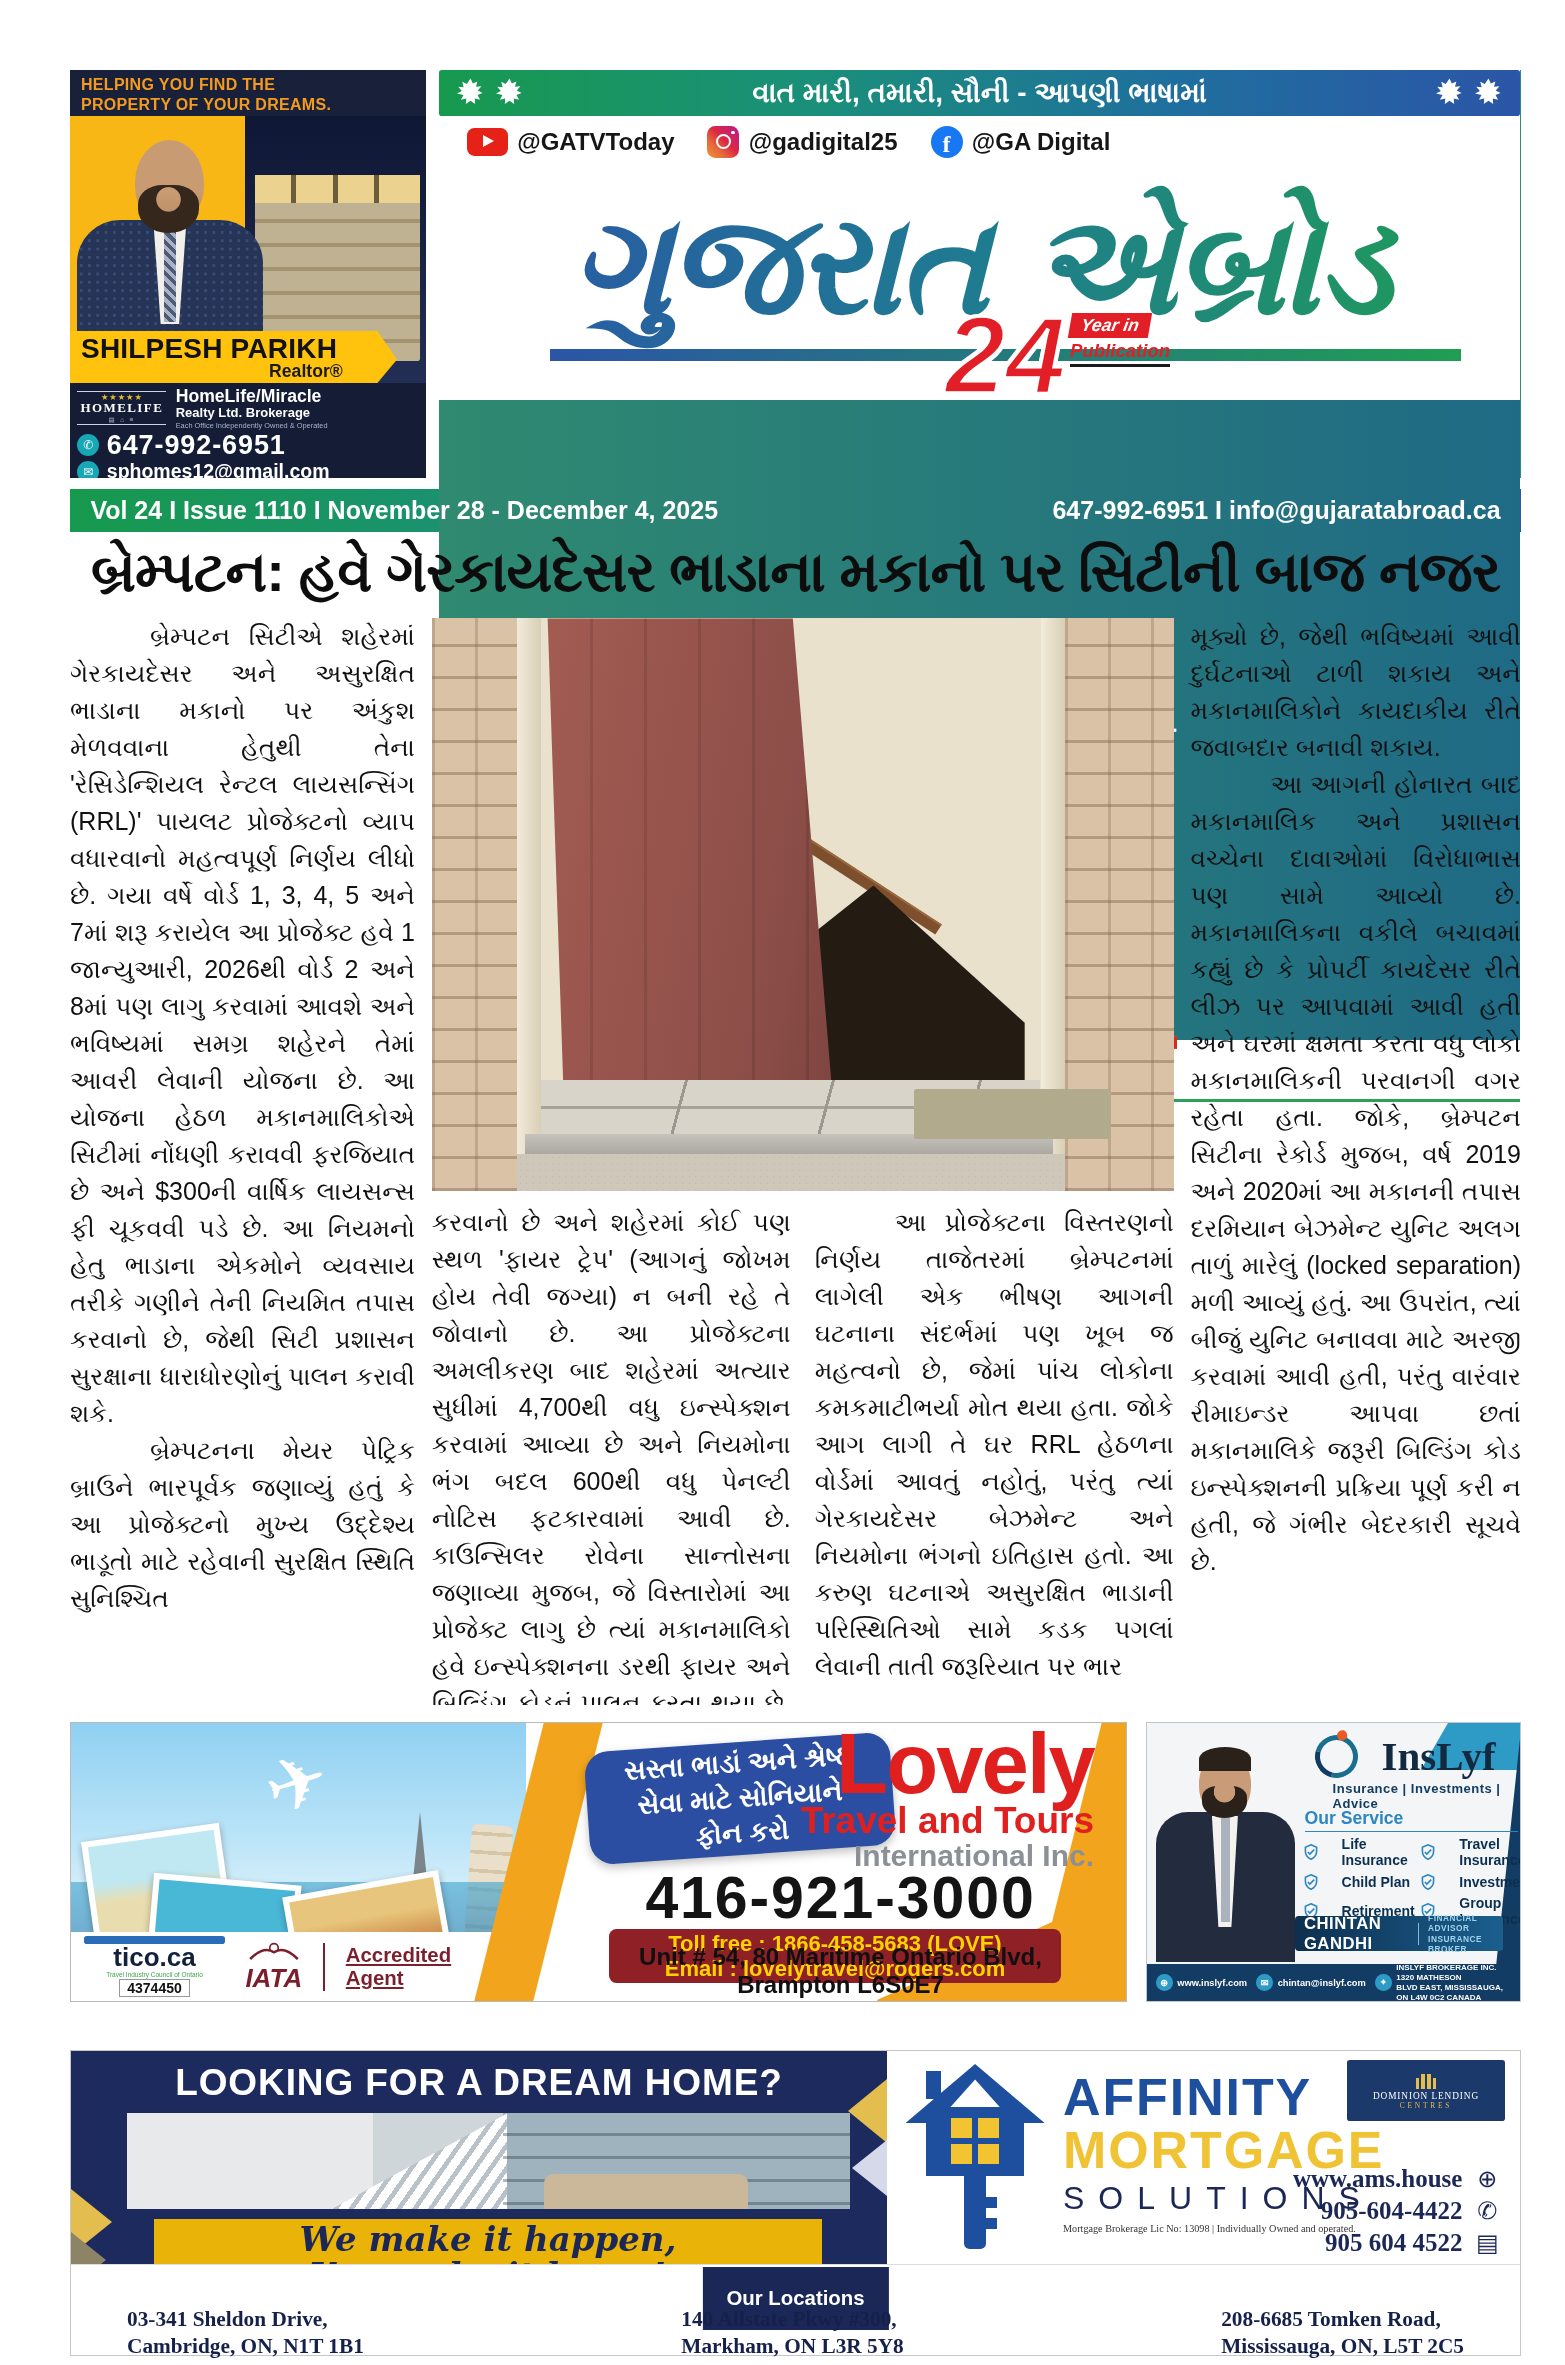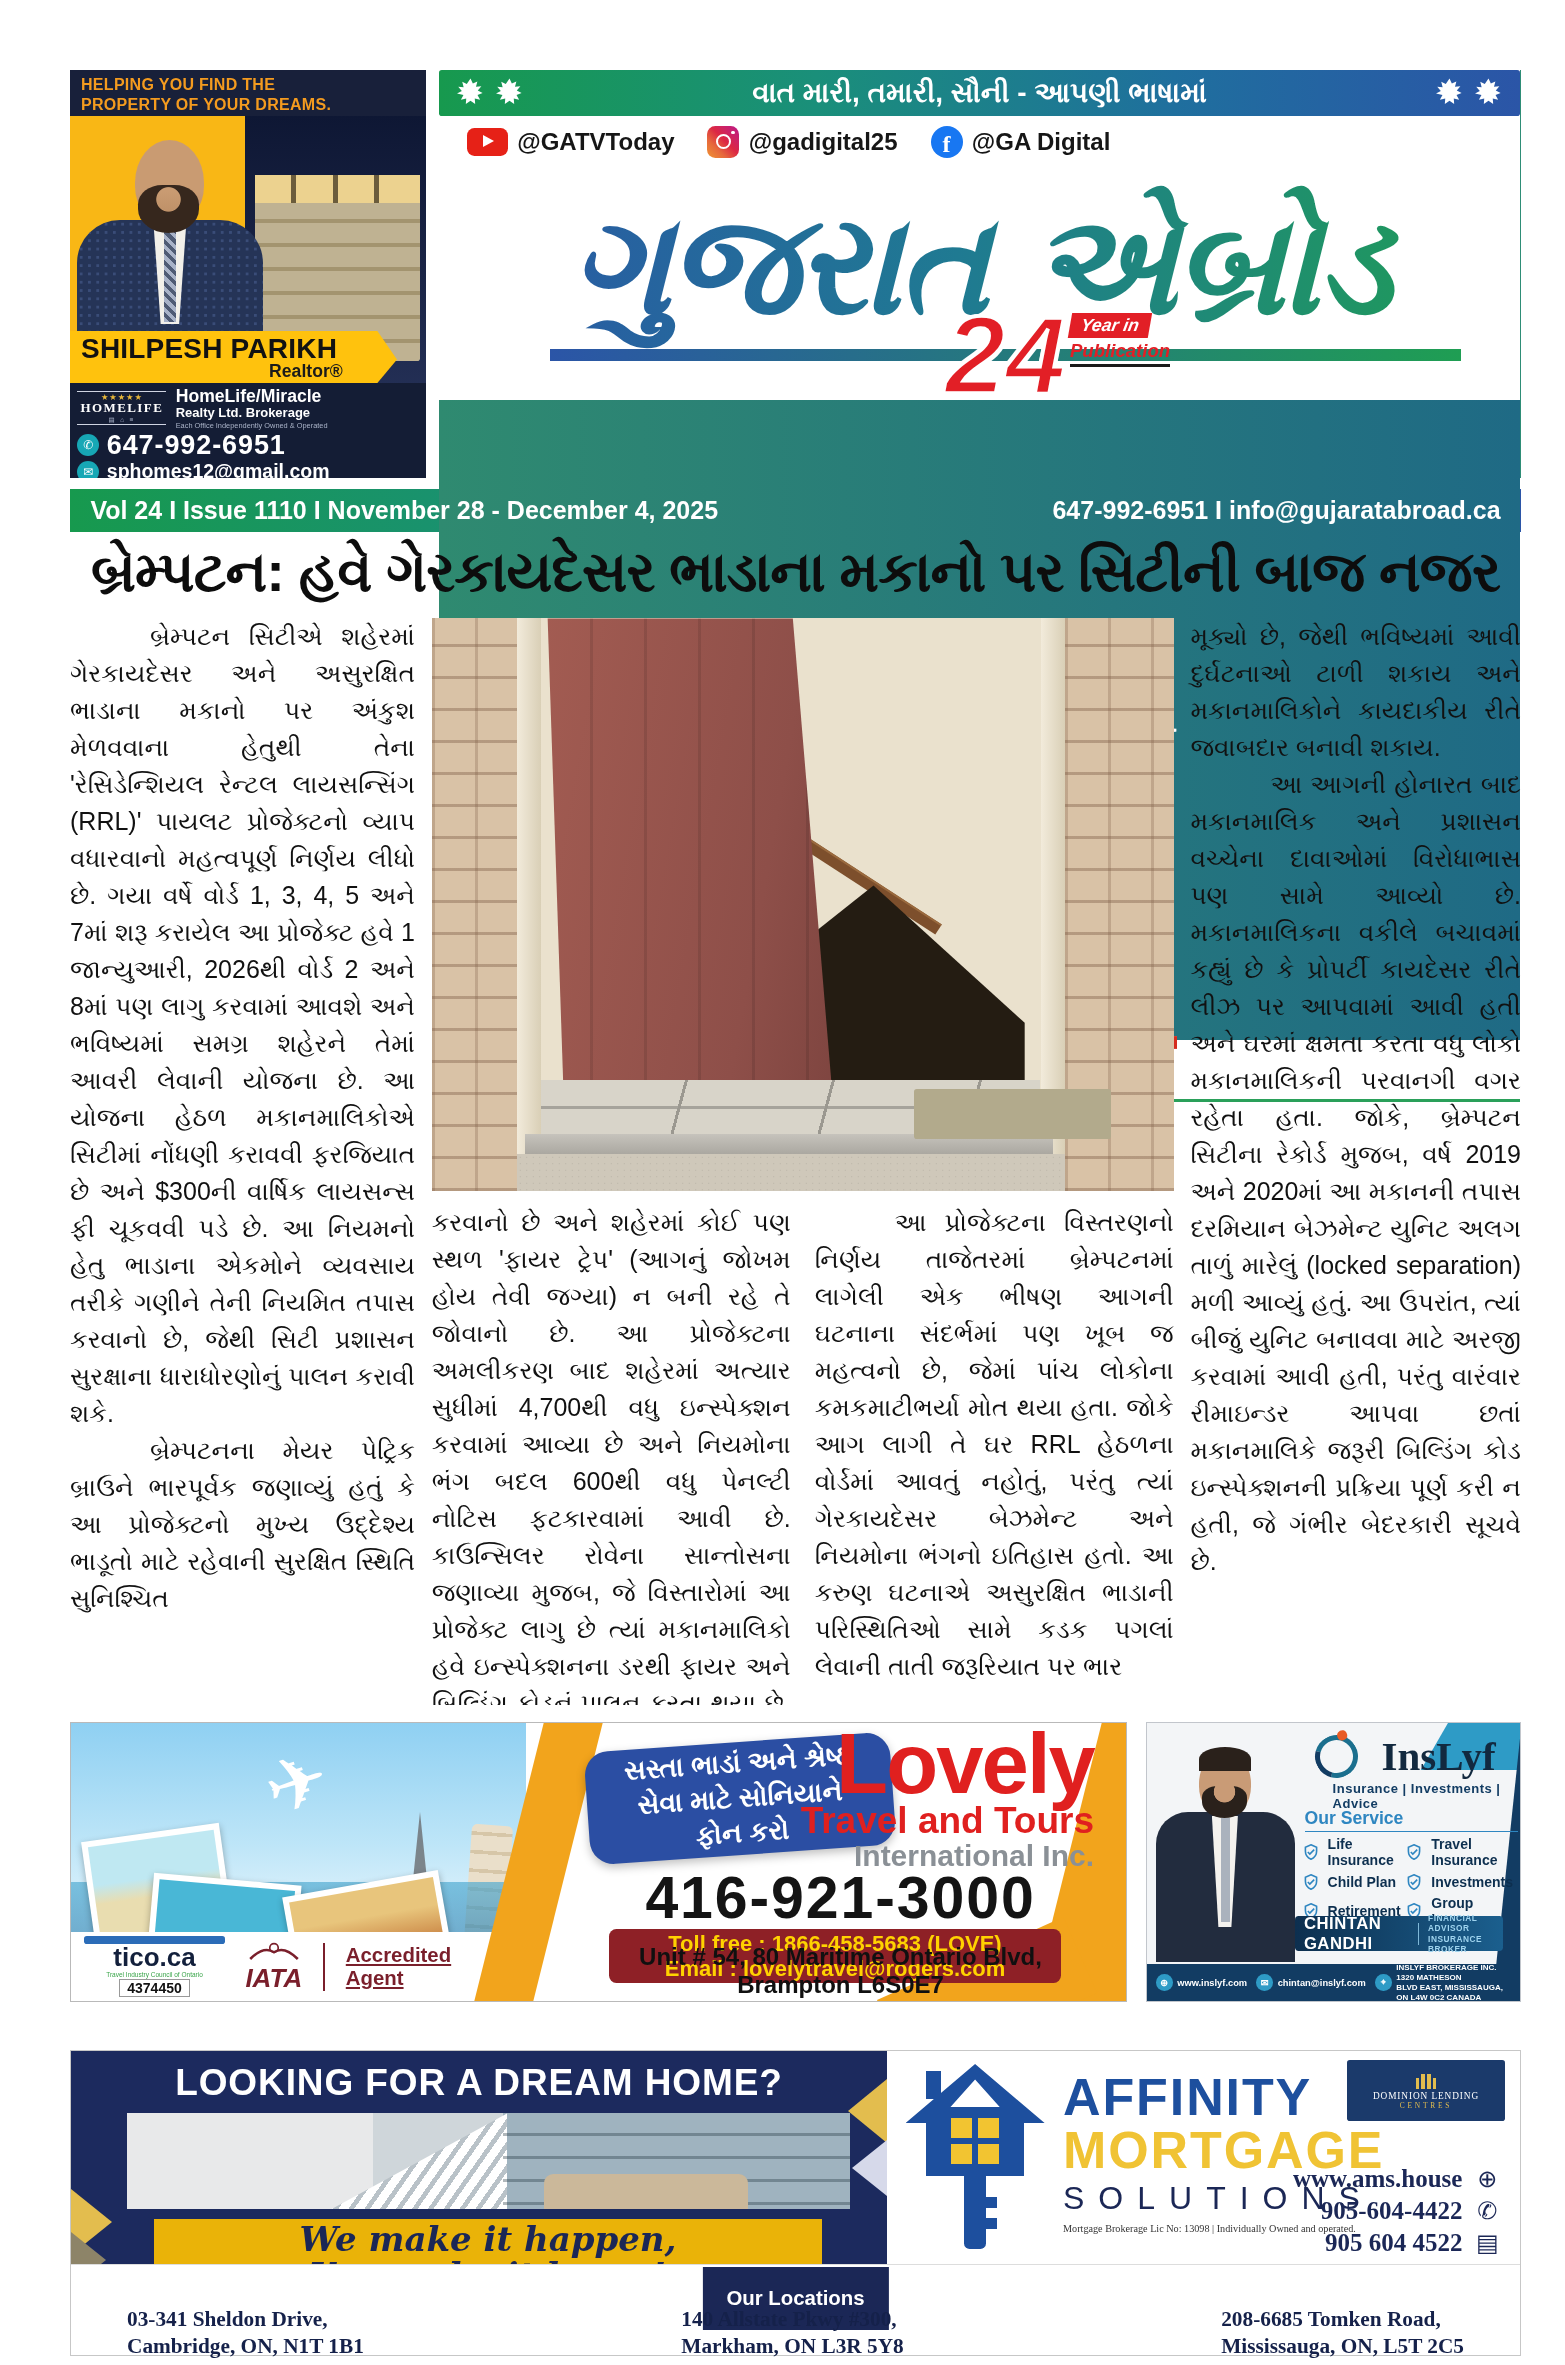--- a/index.html
+++ b/index.html
@@ -216,21 +216,21 @@
   .il-logo { position:absolute; left:168px; top:9.3px; display:flex; align-items:center; gap:24px; }
   .il-swirl { width:43px; height:43px; border-radius:50%; border:5.6px solid #1b6f8e; border-left-color:#123c63;
               position:relative; transform:rotate(-30deg); }
   .il-swirl::after { content:""; position:absolute; right:-3.7px; top:-3.7px; width:9.3px; height:9.3px; border-radius:50%; background:#e85b25; }
   .il-name { font-family:"Liberation Serif", serif; font-size:41px; color:#12293f; font-weight:600; }
   .il-tagbar { position:absolute; left:186px; top:58px; font-size:13px; font-weight:800; color:#123c63; letter-spacing:0.5px; }
   .il-service-title { position:absolute; left:158px; top:85px; font-size:17.6px; font-weight:700; color:#2e86c1;
                       border-bottom:1.9px solid #2e86c1; padding-bottom:1.9px; width:213px; }
   .il-grid { position:absolute; left:156px; top:113px; right:22px; display:grid; grid-template-columns:1fr 1fr;
              gap:5.6px 5.6px; }
-  .il-item { display:flex; align-items:center; gap:9px; font-size:14px; font-weight:800; color:#0d2f4f; }
+  .il-item { display:flex; align-items:center; gap:23px; font-size:14px; font-weight:800; color:#0d2f4f; }
   .il-item svg { width:16px; height:16px; flex:none; }
   .il-nameband { position:absolute; left:148px; right:16.7px; top:193px; height:35px; border-radius:3.7px;
                  background:linear-gradient(90deg,#0d2f4f,#1b5f8e); display:flex; align-items:center; padding:0 9.3px; }
   .il-nameband .nm { color:#fff; font-weight:800; font-size:16.7px; letter-spacing:0.5px; }
   .il-nameband .bar { width:1.9px; height:22px; background:#7fb8d8; margin:0 9.3px; }
   .il-roles { font-size:8.3px; color:#9fd4ef; font-weight:700; line-height:1.25; letter-spacing:0.5px; }
   .il-phone { position:absolute; left:158px; top:234px; display:flex; align-items:center; gap:9.3px; }
   .il-phone .ph-ic { color:#2f9fd0; font-size:22px; }
   .il-phone .ph-no { color:#2f9fd0; font-weight:800; font-size:32px; letter-spacing:0.9px; }
   .il-strip { position:absolute; left:0; right:0; bottom:0; height:37px; background:#123c63; display:flex;

